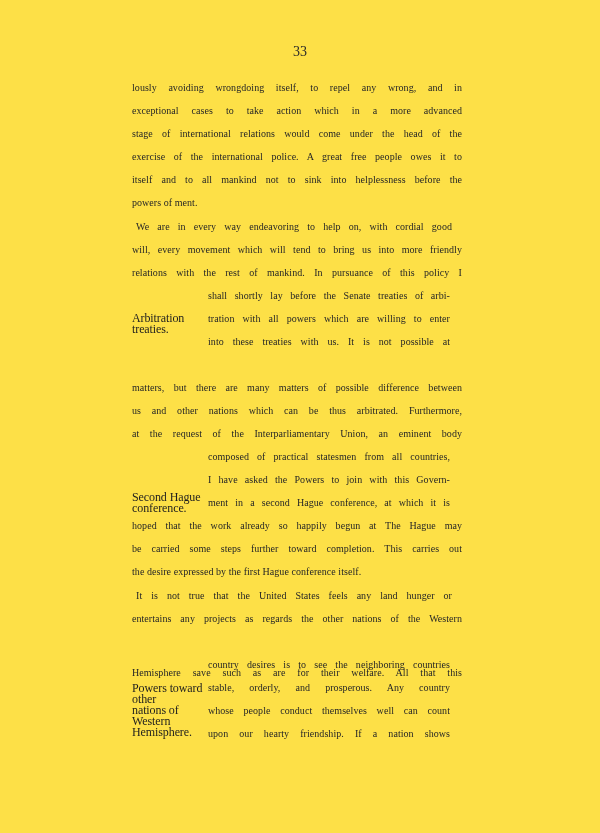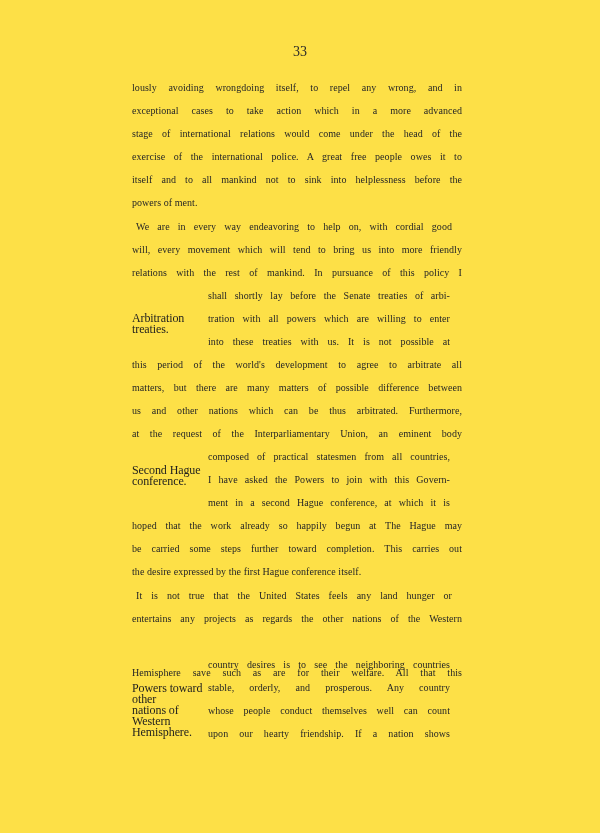--- a/index.html
+++ b/index.html
@@ -79,29 +79,28 @@
   <div class="line last" style="top:194px">powers of ment.</div>
 
   <div class="line indent-first" style="top:218px">We are in every way endeavoring to help on, with cordial good</div>
   <div class="line" style="top:241px">will, every movement which will tend to bring us into more friendly</div>
   <div class="line" style="top:264px">relations with the rest of mankind.  In pursuance of this policy I</div>
   <div class="line narrow" style="top:287px">shall shortly lay before the Senate treaties of arbi-</div>
   <div class="line narrow" style="top:310px">tration with all powers which are willing to enter</div>
   <div class="line narrow" style="top:333px">into these treaties with us.  It is not possible at</div>
   <div class="margin-note" style="top:313px">Arbitration treaties.</div>
 
-  <div class="line" style="top:356px">this period of the world's development to agree to arbitrate all</div>
   <div class="line" style="top:379px">matters, but there are many matters of possible difference between</div>
   <div class="line" style="top:402px">us and other nations which can be thus arbitrated.  Furthermore,</div>
 
   <div class="line" style="top:425px">at the request of the Interparliamentary Union, an eminent body</div>
   <div class="line narrow" style="top:448px">composed of practical statesmen from all countries,</div>
   <div class="line narrow" style="top:494px">ment in a second Hague conference, at which it is</div>
   <div class="line narrow" style="top:471px">I have asked the Powers to join with this Govern-</div>
-  <div class="margin-note" style="top:465px">
+  <div class="margin-note" style="top:492px">
     <div>Second Hague</div>
     <div>conference.</div>
   </div>
   <div class="line" style="top:517px">hoped that the work already so happily begun at The Hague may</div>
   <div class="line" style="top:540px">be carried some steps further toward completion.  This carries out</div>
   <div class="line last" style="top:563px">the desire expressed by the first Hague conference itself.</div>
 
   <div class="line indent-first" style="top:587px">It is not true that the United States feels any land hunger or</div>
   <div class="line" style="top:610px">entertains any projects as regards the other nations of the Western</div>
   <div class="line" style="top:664px">Hemisphere save such as are for their welfare.  All that this</div>

